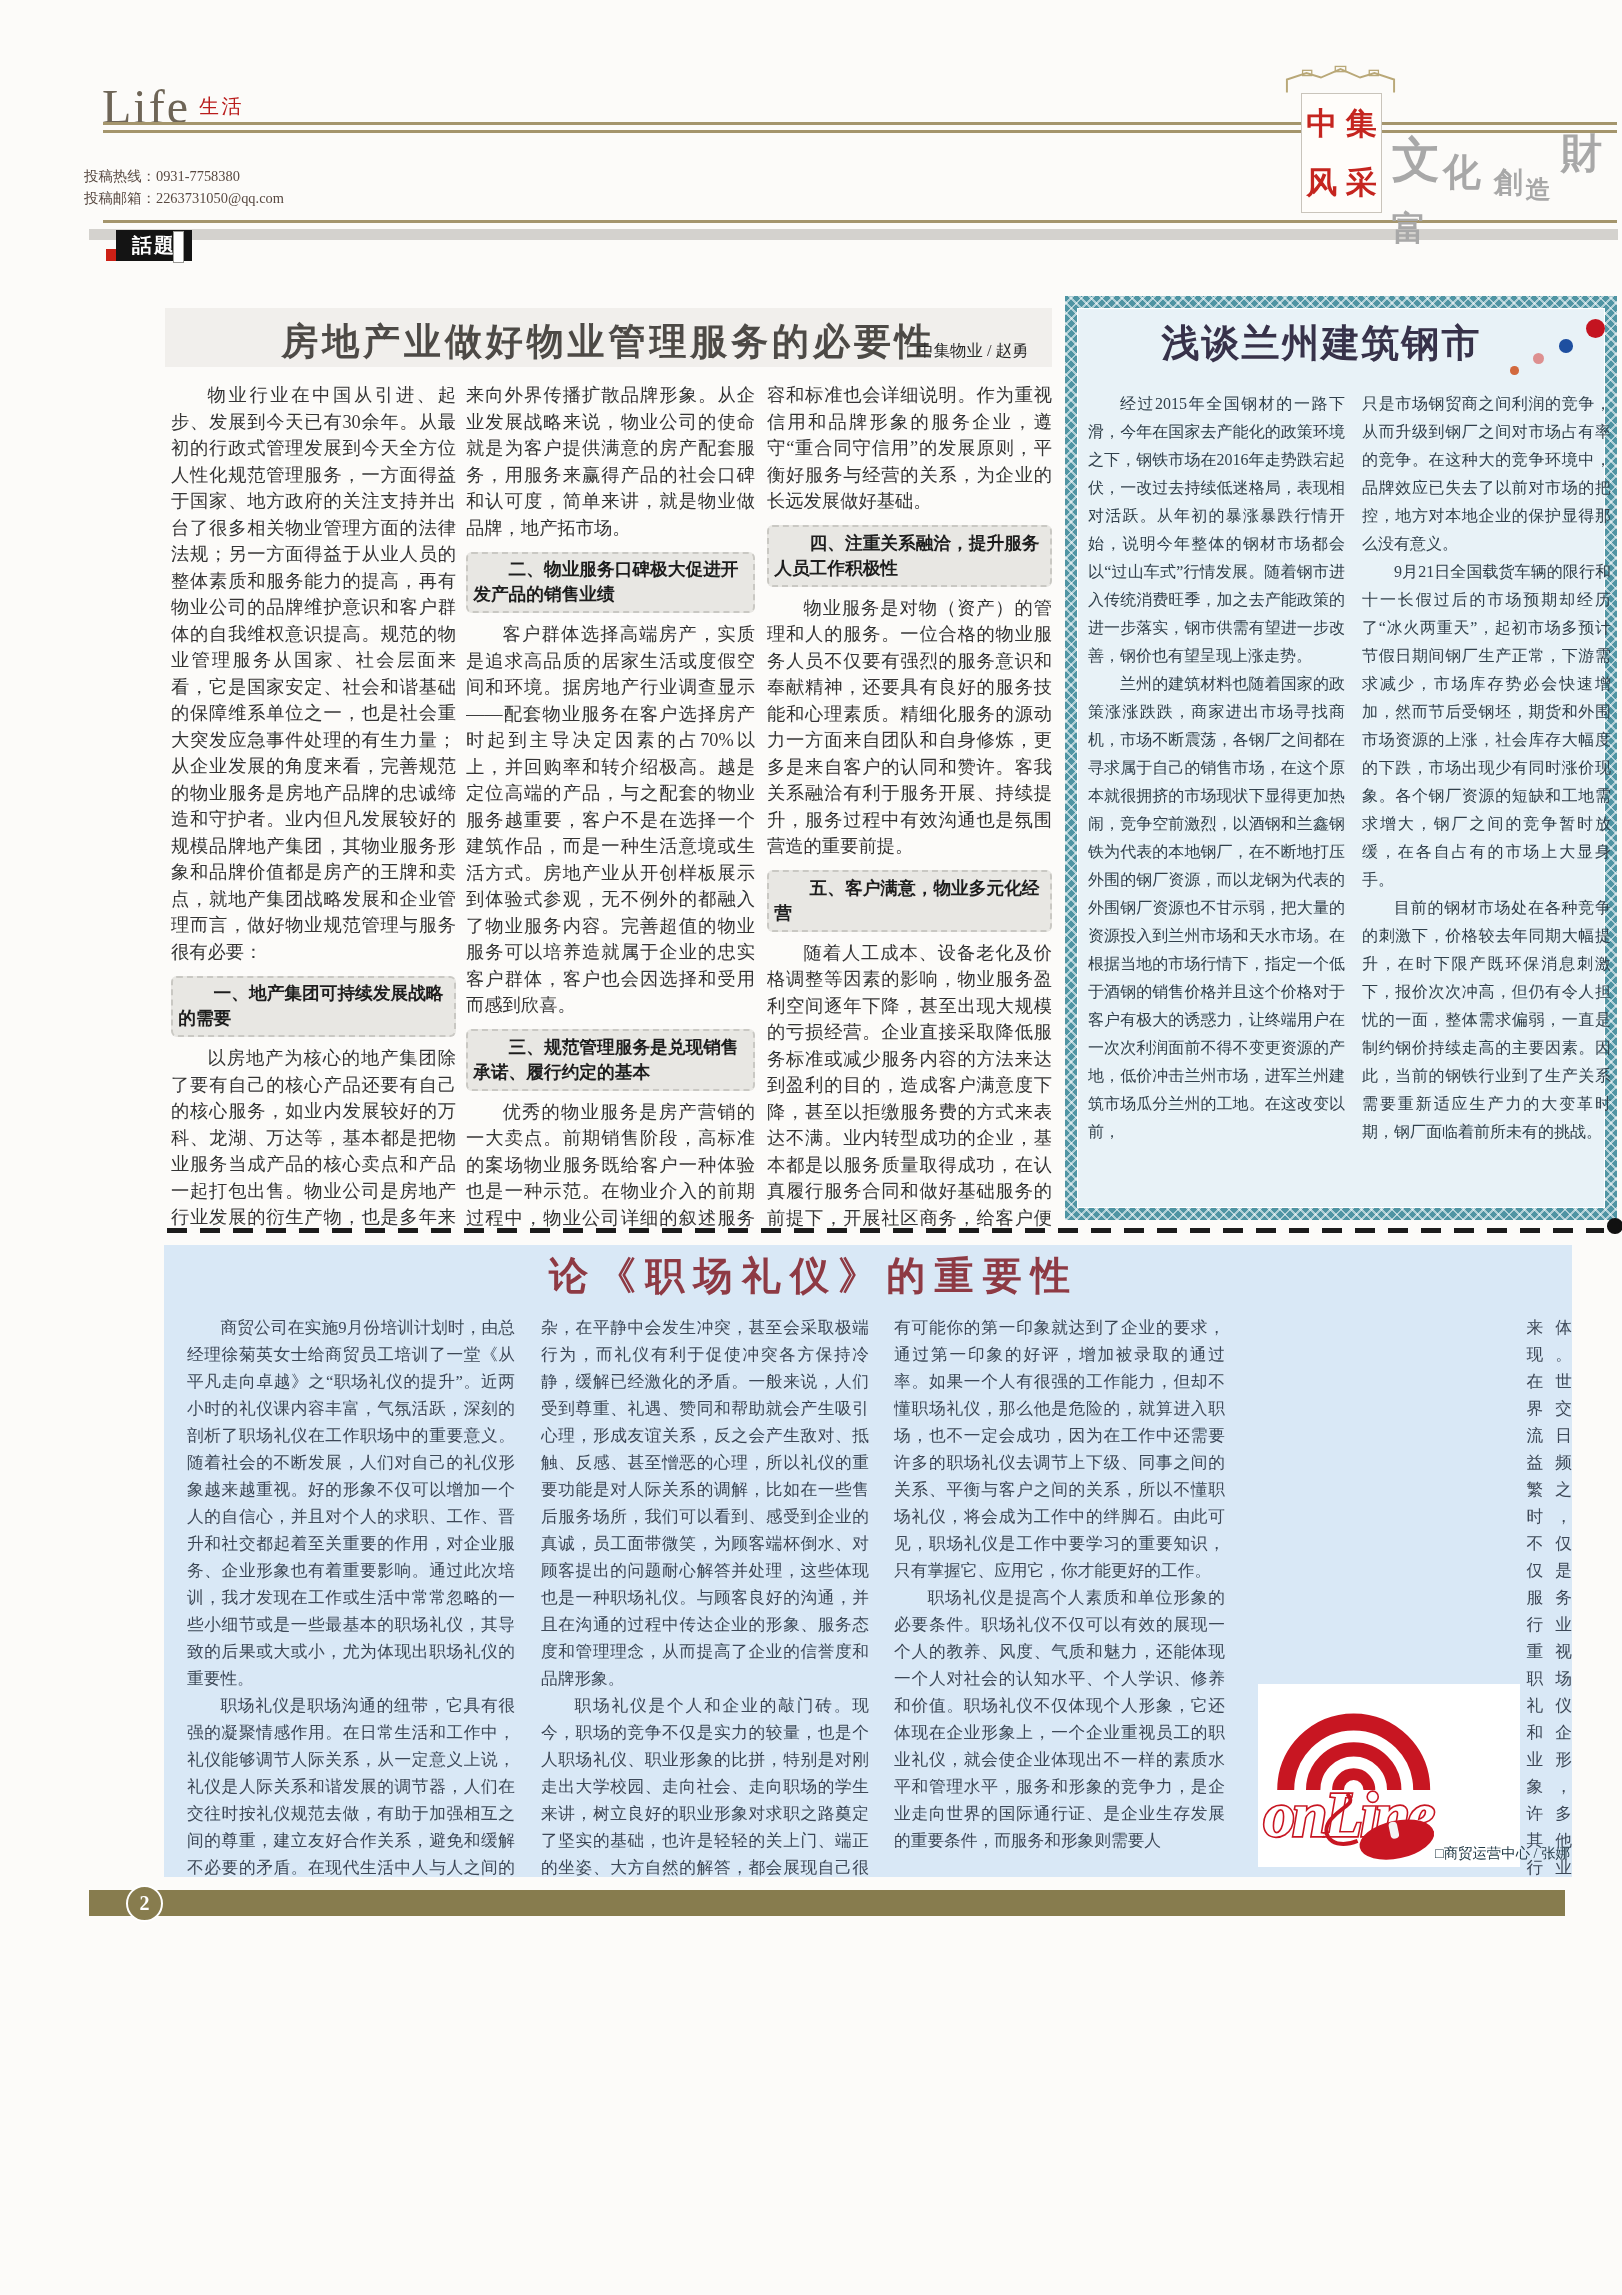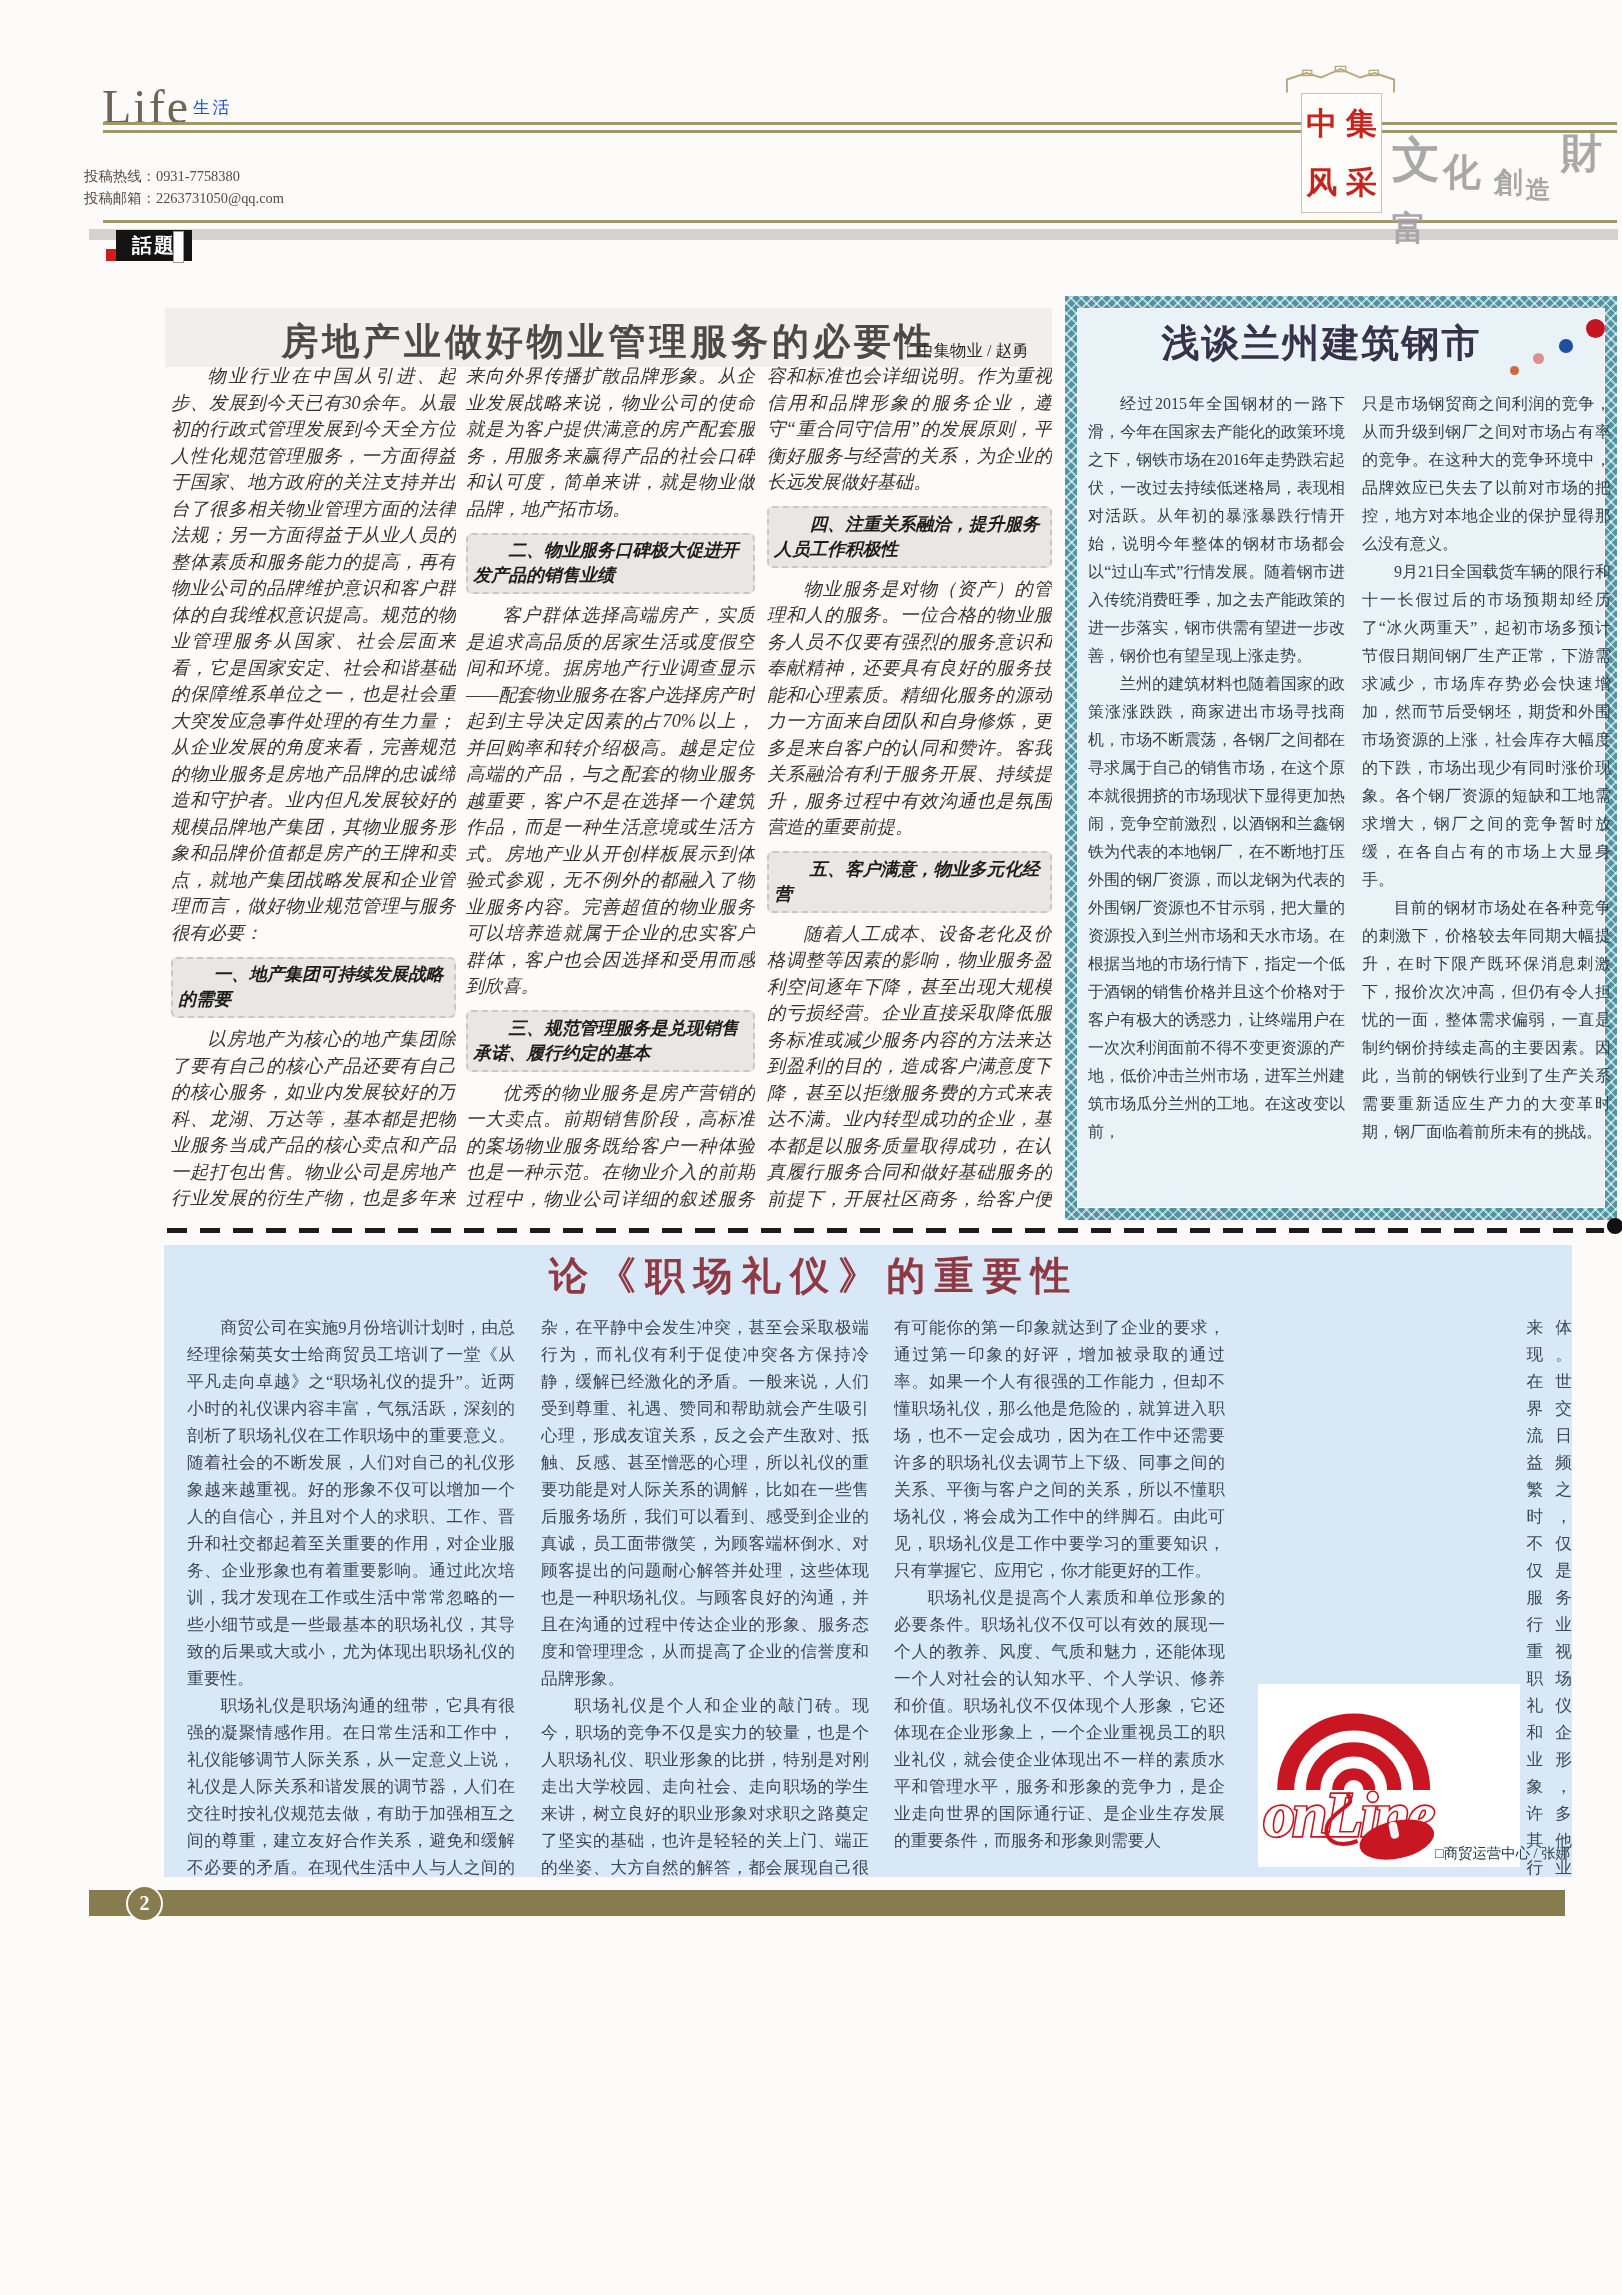--- a/index.html
+++ b/index.html
@@ -1,21 +1,21 @@
 <!DOCTYPE html>
 <html style="font-size:10.5px"><head>
 <meta charset="utf-8">
 <style>
   html,body{margin:0;padding:0;background:#e9e9e9;}
   #page{position:relative;width:1623px;height:2295px;background:#fcfbf9;overflow:hidden;
         font-family:"Liberation Serif","DejaVu Serif",serif;}
   .abs{position:absolute;}
   
   .life{left:102px;top:79px;font-size:48px;color:#6e6557;letter-spacing:2px;}
-  .life-cn{font-size:17px;color:#1d4ed8;letter-spacing:2.6px;margin-left:3px;vertical-align:10.5px;}
+  .life-cn{font-size:20px;color:#b91c1c;letter-spacing:2.6px;margin-left:9px;vertical-align:10.5px;}
   .rule{height:3.3px;background:#a4956c;}
   .r1{left:103px;top:122px;width:1514px;}
   .r2{left:103px;top:130px;width:1514px;}
   .r3{left:103px;top:220px;width:1514px;height:2.6px;}
   .graybar{left:89px;top:229px;width:1529px;height:10.5px;background:#d4d2ce;}
   .contact{left:84px;top:165px;font-size:14.4px;line-height:22px;color:#574840;}
   
   .crown{left:1283px;top:65px;}
   .logobox{left:1301px;top:93px;width:79px;height:118px;background:#fffdfa;border:1.3px solid #c9c4bb;
            display:grid;grid-template-columns:1fr 1fr;align-items:center;justify-items:center;z-index:3;}
@@ -31,21 +31,21 @@
   
   .topicbox{left:116px;top:230px;width:76px;height:31px;background:#141414;color:#fff;
             font-size:20px;font-weight:bold;text-align:center;line-height:31px;letter-spacing:2px;z-index:4;}
   .topicred{left:106px;top:249px;width:12.4px;height:12.4px;background:#cc2016;z-index:4;}
   .topicstrip{left:173px;top:231px;width:8.5px;height:30px;background:#fff;border:0.7px solid #9a9a96;z-index:4;}
   
   .ptitlebg{left:165px;top:308px;width:887px;height:59px;background:#f1efec;}
   .ptitle{width:100%;top:9.2px;text-align:center;font-size:37px;font-weight:bold;color:#4d4a46;letter-spacing:3.9px;}
   .pbyline{right:23.6px;bottom:5.2px;font-size:16.4px;color:#2b2b2b;}
   .col{position:absolute;text-align:justify;color:#343434;}
-  .main-col{top:363px;height:851px;font-size:18.3px;line-height:26.5px;overflow:hidden;font-style:italic;}
+  .main-col{top:382px;height:851px;font-size:18.3px;line-height:26.5px;overflow:hidden;}
   .mc1{left:171px;width:285px;}
   .mc2{left:466px;width:289px;}
   .mc3{left:767px;width:285px;}
   .p{margin:0;text-indent:2em;}
   .cont{margin:0;text-indent:0;}
   .sub{display:block;background:#e8e7e3;border:2px dashed #c9c8c3;border-radius:5.9px;
        font-weight:bold;font-size:17.7px;line-height:25px;color:#1d1d1d;
        padding:3.9px 5.2px;margin:10.5px 0 7.9px;text-indent:2em;text-align:left;}
   
   .steelbox{left:1065px;top:296px;width:552px;height:924px;background-color:#4f94a3;

